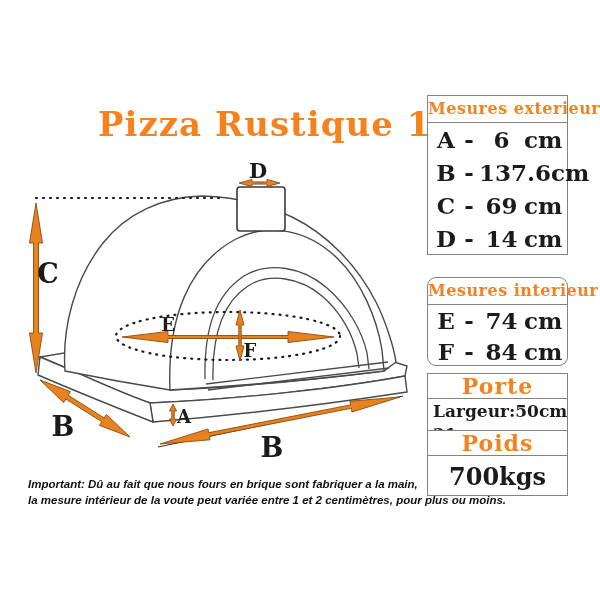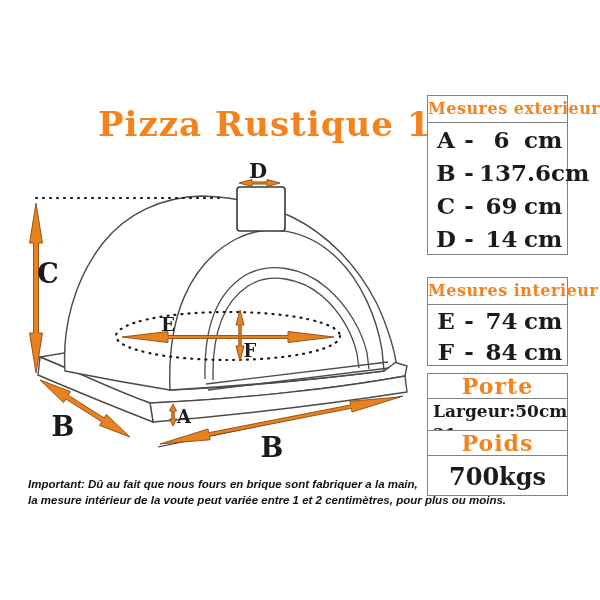--- a/index.html
+++ b/index.html
@@ -121,21 +121,21 @@
       <span class="c4">cm</span>
     </div>
     <div class="mrow">
       <span class="c1">D</span>
       <span class="c2">-</span>
       <span class="c3">14</span>
       <span class="c4">cm</span>
     </div>
   </div>
 
-  <div class="spec t-int" style="top:277px;height:89px;">
+  <div class="spec t-int" style="top:277px;height:89px;border-radius:9px;">
     <div class="hd hd-sm">Mesures interieur</div>
     <div class="mrow">
       <span class="c1">E</span>
       <span class="c2">-</span>
       <span class="c3">74</span>
       <span class="c4">cm</span>
     </div>
     <div class="mrow">
       <span class="c1">F</span>
       <span class="c2">-</span>

